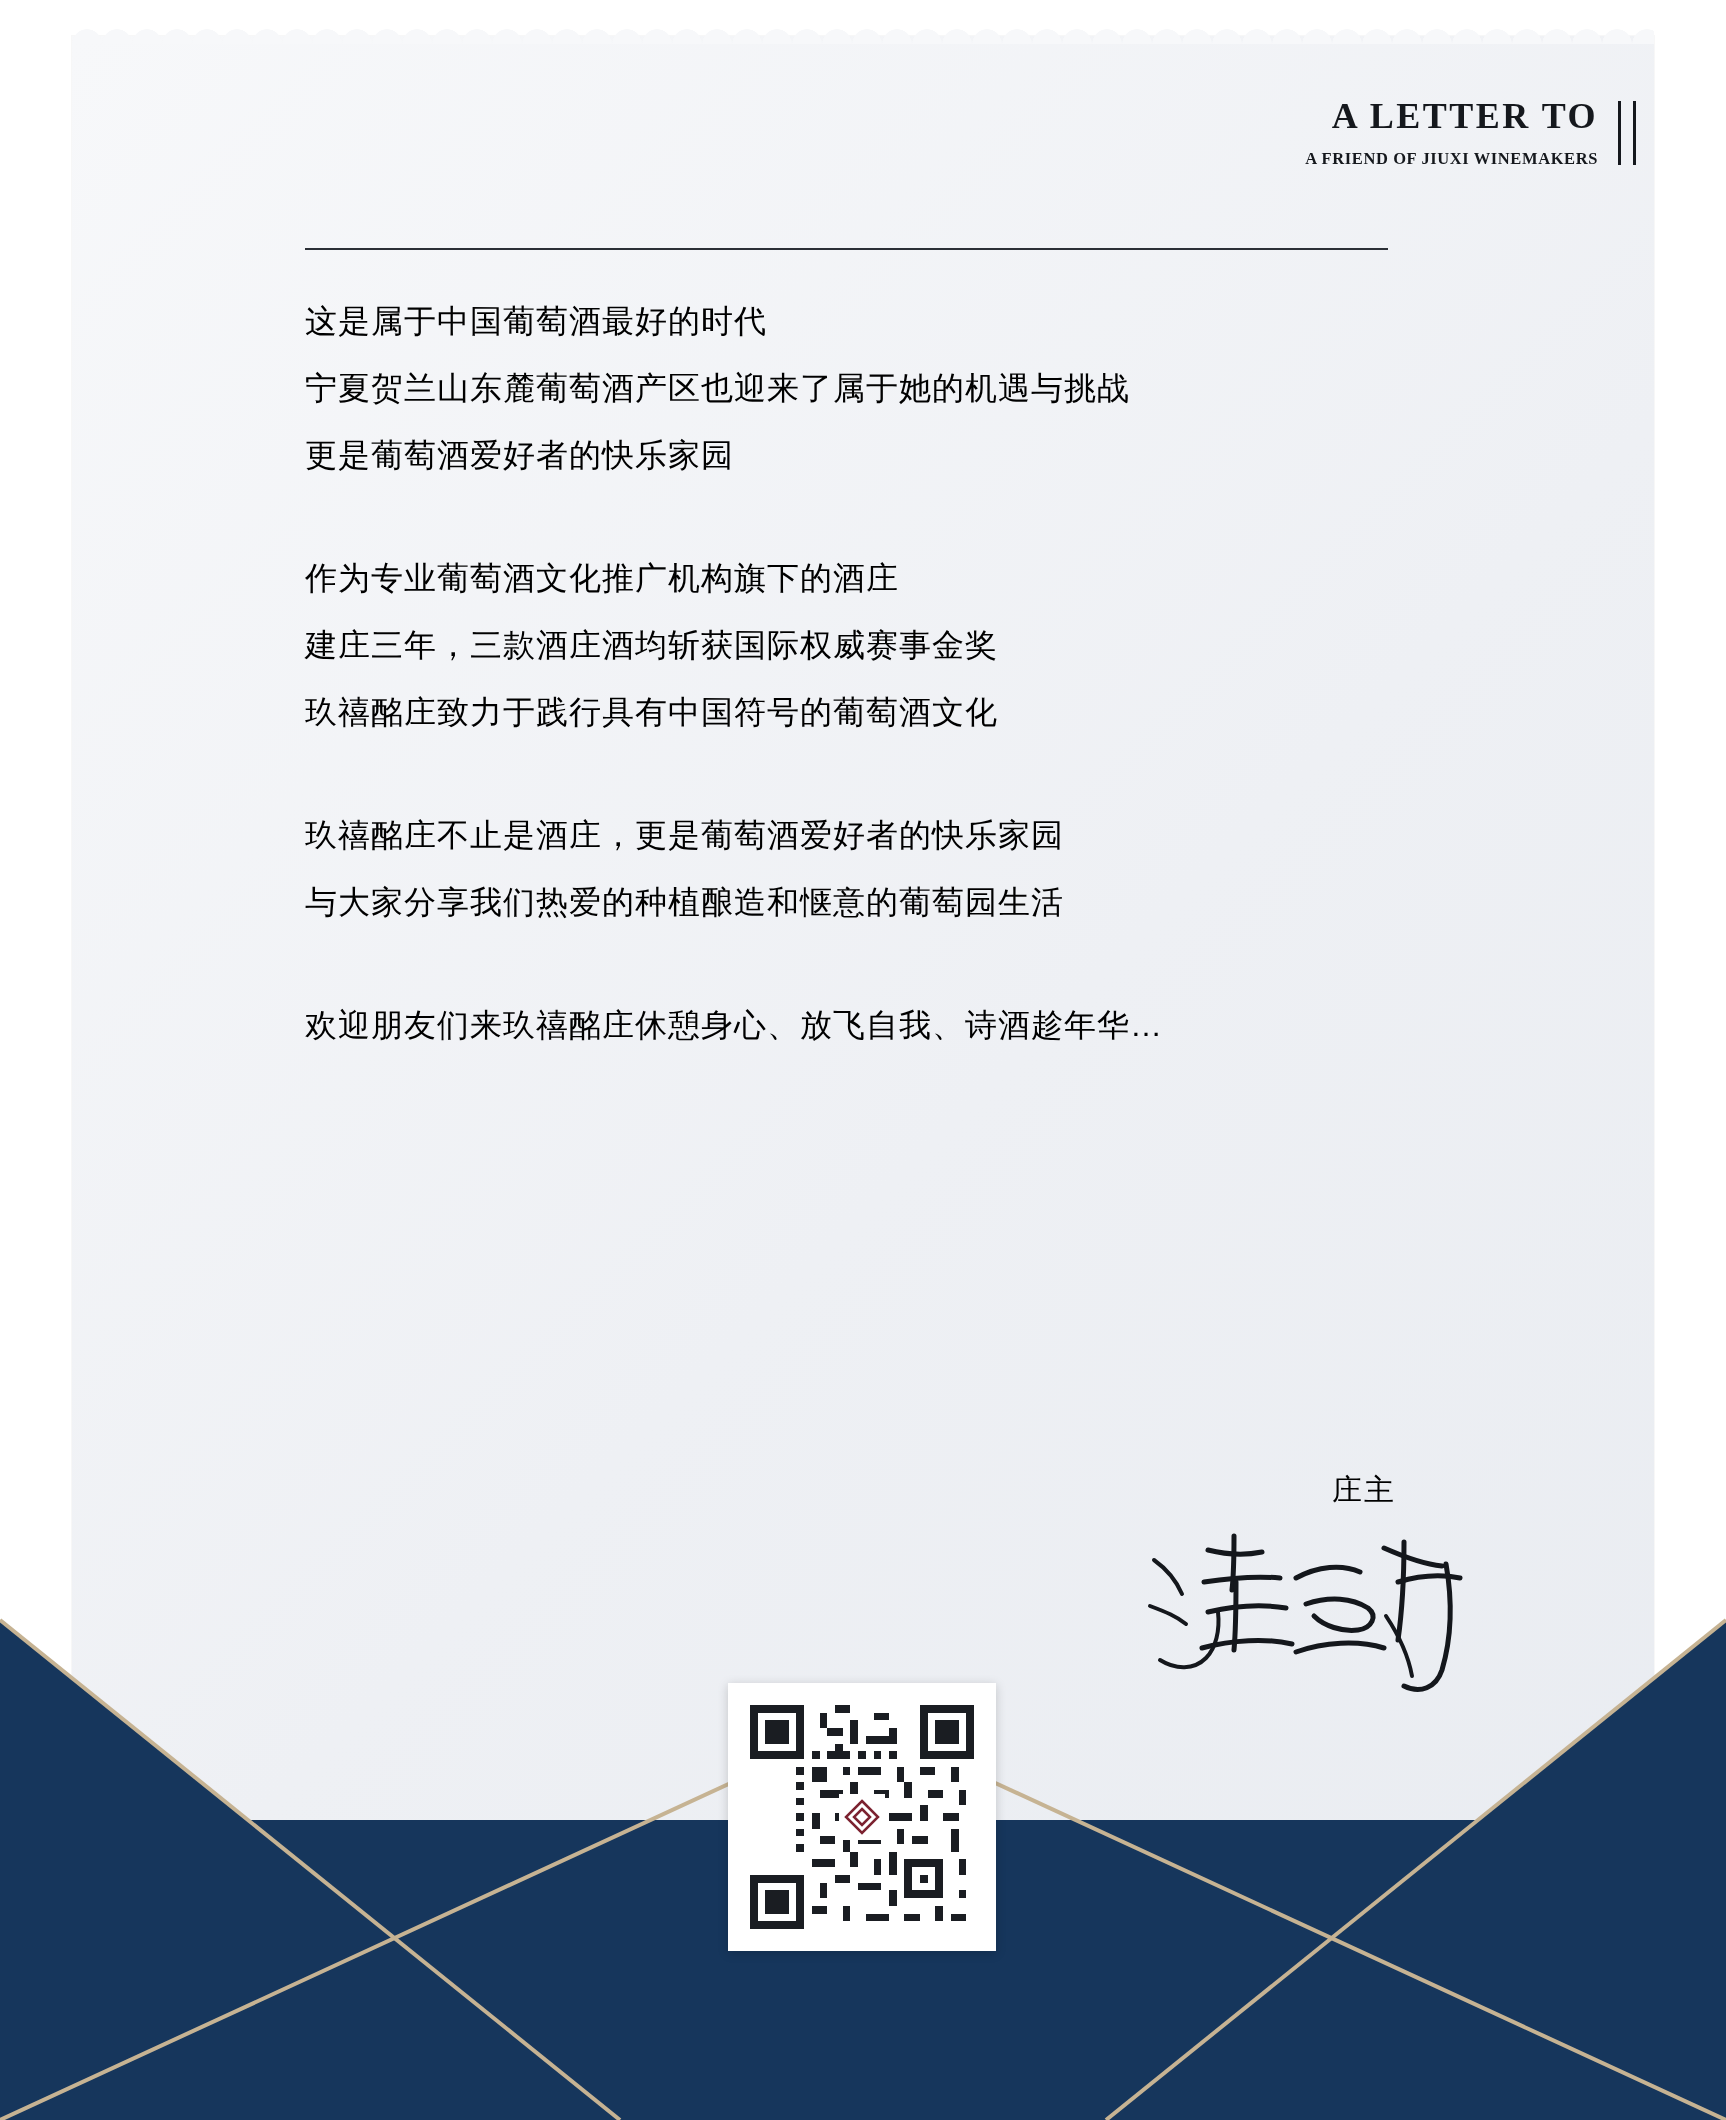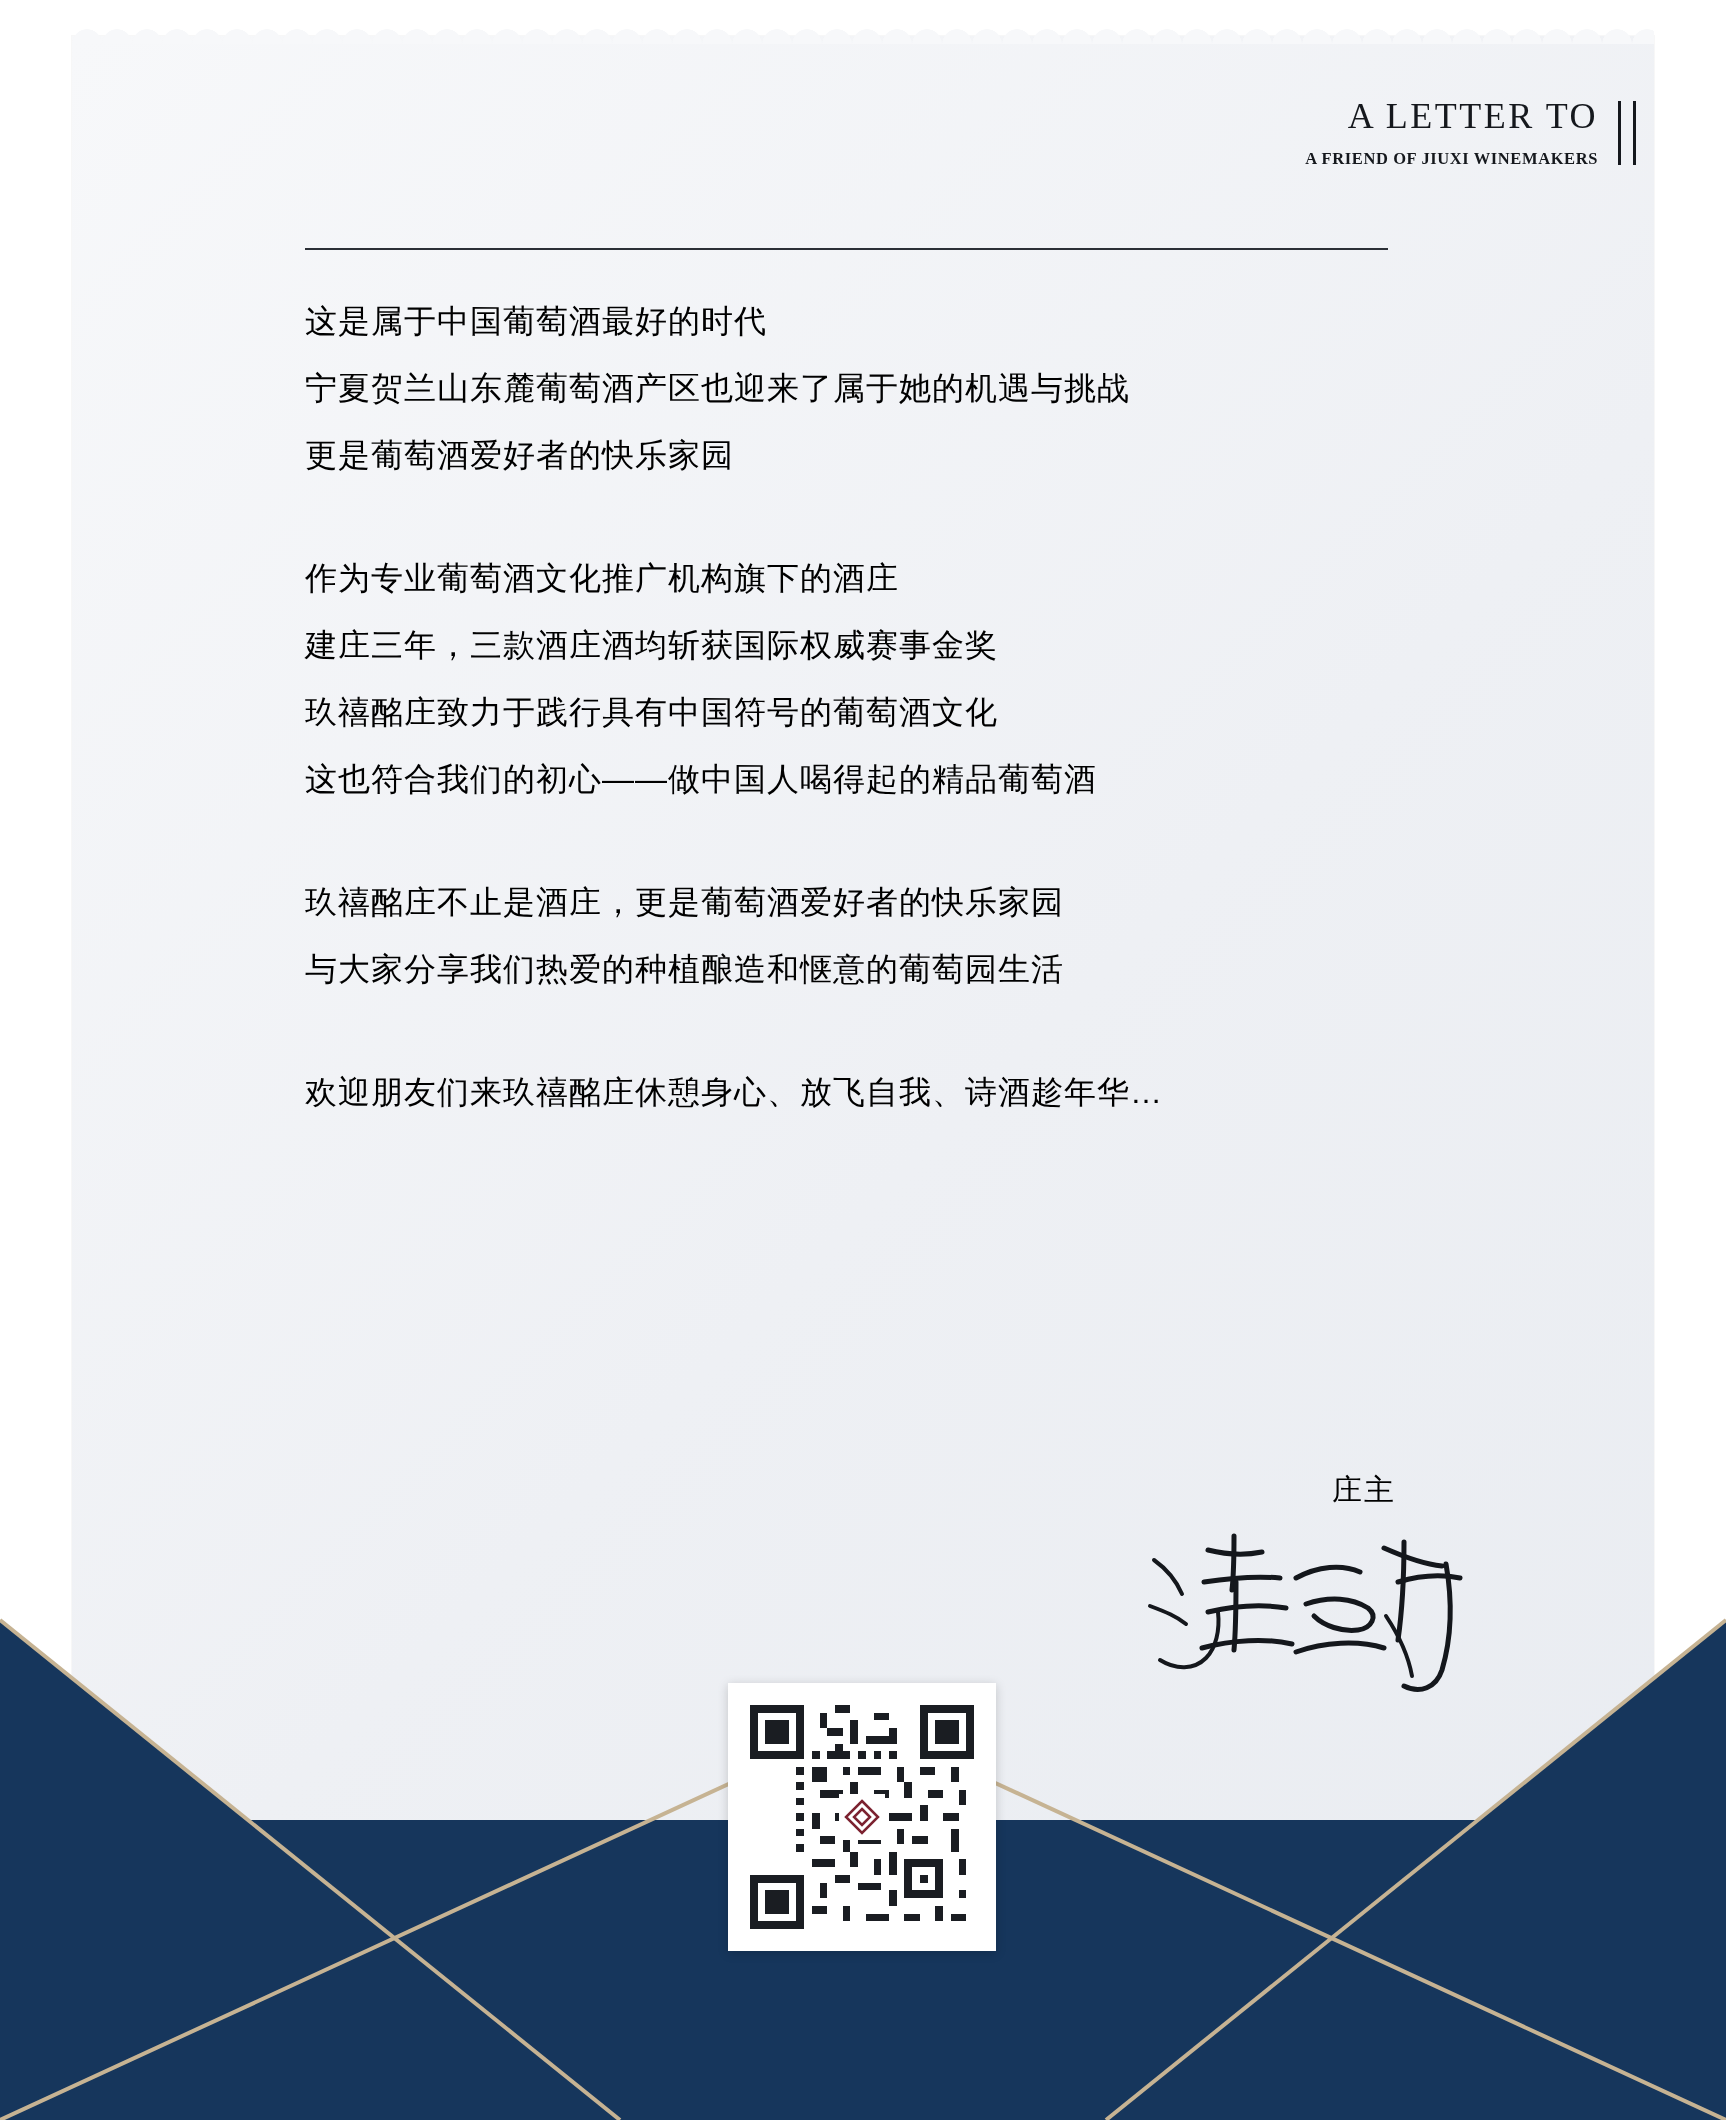--- a/index.html
+++ b/index.html
@@ -53,21 +53,21 @@
     display: flex;
     justify-content: flex-end;
     align-items: center;
     gap: 16px;
   }
   .header-text {
     text-align: right;
   }
   .title-en {
     font-family: "Liberation Serif", "DejaVu Serif", serif;
-    font-weight: normal;
+    font-weight: bold;
     font-size: 36px;
     letter-spacing: 2.5px;
     color: #15181d;
     line-height: 1.15;
     white-space: nowrap;
   }
   .subtitle-en {
     font-family: "Liberation Serif", "DejaVu Serif", serif;
     font-weight: bold;
     font-size: 16.5px;
@@ -215,21 +215,20 @@
     <div class="para">
       <div class="line">这是属于中国葡萄酒最好的时代</div>
       <div class="line">宁夏贺兰山东麓葡萄酒产区也迎来了属于她的机遇与挑战</div>
       <div class="line">更是葡萄酒爱好者的快乐家园</div>
     </div>
 
     <div class="para">
       <div class="line">作为专业葡萄酒文化推广机构旗下的酒庄</div>
       <div class="line">建庄三年，三款酒庄酒均斩获国际权威赛事金奖</div>
       <div class="line">玖禧酩庄致力于践行具有中国符号的葡萄酒文化</div>
-      <div class="line">这也符合我们的初心——做中国人喝得起的精品葡萄酒</div>
     </div>
 
     <div class="para">
       <div class="line">玖禧酩庄不止是酒庄，更是葡萄酒爱好者的快乐家园</div>
       <div class="line">与大家分享我们热爱的种植酿造和惬意的葡萄园生活</div>
     </div>
 
     <div class="para">
       <div class="line">欢迎朋友们来玖禧酩庄休憩身心、放飞自我、诗酒趁年华…</div>
     </div>

